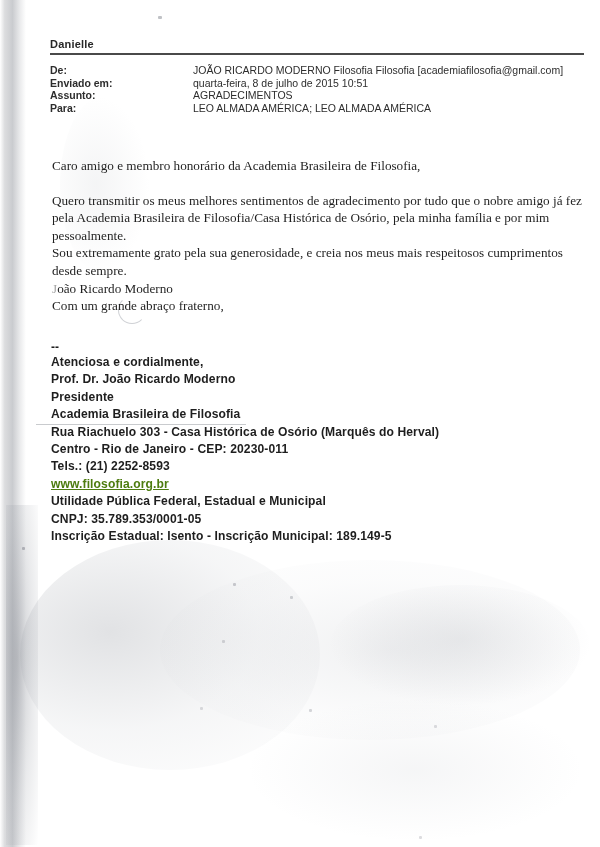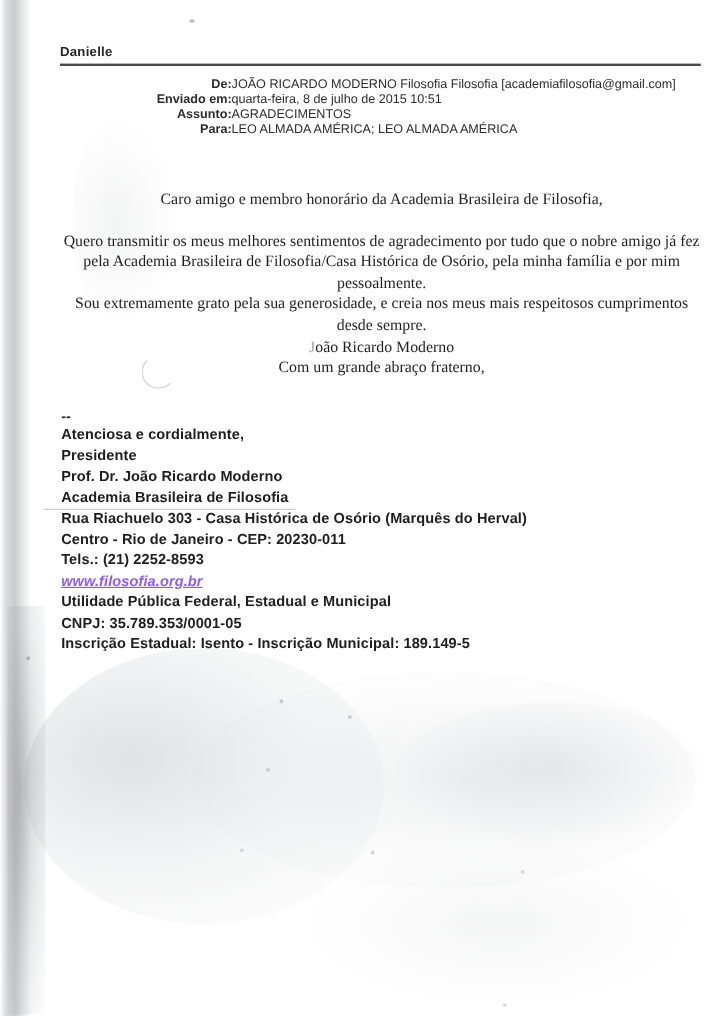--- a/index.html
+++ b/index.html
@@ -142,41 +142,39 @@
     padding: 0;
     vertical-align: top;
     font-size: 10.5px;
     line-height: 12.6px;
     color: #2d2d2d;
   }
   .hdr-label {
     width: 143px;
     font-weight: bold;
     white-space: nowrap;
-    text-align: right;
   }
   .hdr-value {
     font-weight: normal;
     white-space: nowrap;
   }
 
   
   .body-text {
     position: absolute;
     left: 52px;
     top: 157px;
     width: 532px;
     font-family: "Liberation Serif", serif;
     font-size: 13.2px;
     line-height: 17.6px;
     color: #1f1f1f;
   }
   .body-text p {
     margin: 0;
-    text-align: center;
   }
   .body-text .gap {
     height: 17px;
   }
   .faded-cap {
     opacity: 0.42;
   }
 
   
   .signature {
@@ -194,22 +192,21 @@
   .signature .sig-line {
     white-space: nowrap;
   }
   .signature .sig-dashes {
     letter-spacing: 0px;
     font-size: 12px;
     line-height: 14px;
   }
   .sig-link {
     text-decoration: underline;
-    color: #8b5cf6;
-    font-style: italic;
+    color: #4d7c0f;
   }
 </style>
 </head>
 <body>
 
 <div class="page">
 
   <div class="scan-left-band"></div>
   <div class="scan-left-dark"></div>
   <div class="smudge sm4"></div>
@@ -258,22 +255,22 @@
     <div class="gap"></div>
     <p>Quero transmitir os meus melhores sentimentos de agradecimento por tudo que o nobre amigo já fez pela Academia Brasileira de Filosofia/Casa Histórica de Osório, pela minha família e por mim pessoalmente.</p>
     <p>Sou extremamente grato pela sua generosidade, e creia nos meus mais respeitosos cumprimentos desde sempre.</p>
     <p><span class="faded-cap">J</span><span>oão Ricardo Moderno</span></p>
     <p>Com um grande abraço fraterno,</p>
   </div>
 
   <div class="signature">
     <div class="sig-line sig-dashes">--</div>
     <div class="sig-line">Atenciosa e cordialmente,</div>
+    <div class="sig-line">Prof. Dr. João Ricardo Moderno</div>
     <div class="sig-line">Presidente</div>
-    <div class="sig-line">Prof. Dr. João Ricardo Moderno</div>
     <div class="sig-line">Academia Brasileira de Filosofia</div>
     <div class="sig-line">Rua Riachuelo 303 - Casa Histórica de Osório (Marquês do Herval)</div>
     <div class="sig-line">Centro - Rio de Janeiro - CEP: 20230-011</div>
     <div class="sig-line">Tels.: (21) 2252-8593</div>
     <div class="sig-line"><span class="sig-link">www.filosofia.org.br</span></div>
     <div class="sig-line">Utilidade Pública Federal, Estadual e Municipal</div>
     <div class="sig-line">CNPJ: 35.789.353/0001-05</div>
     <div class="sig-line">Inscrição Estadual: Isento - Inscrição Municipal: 189.149-5</div>
   </div>
 

